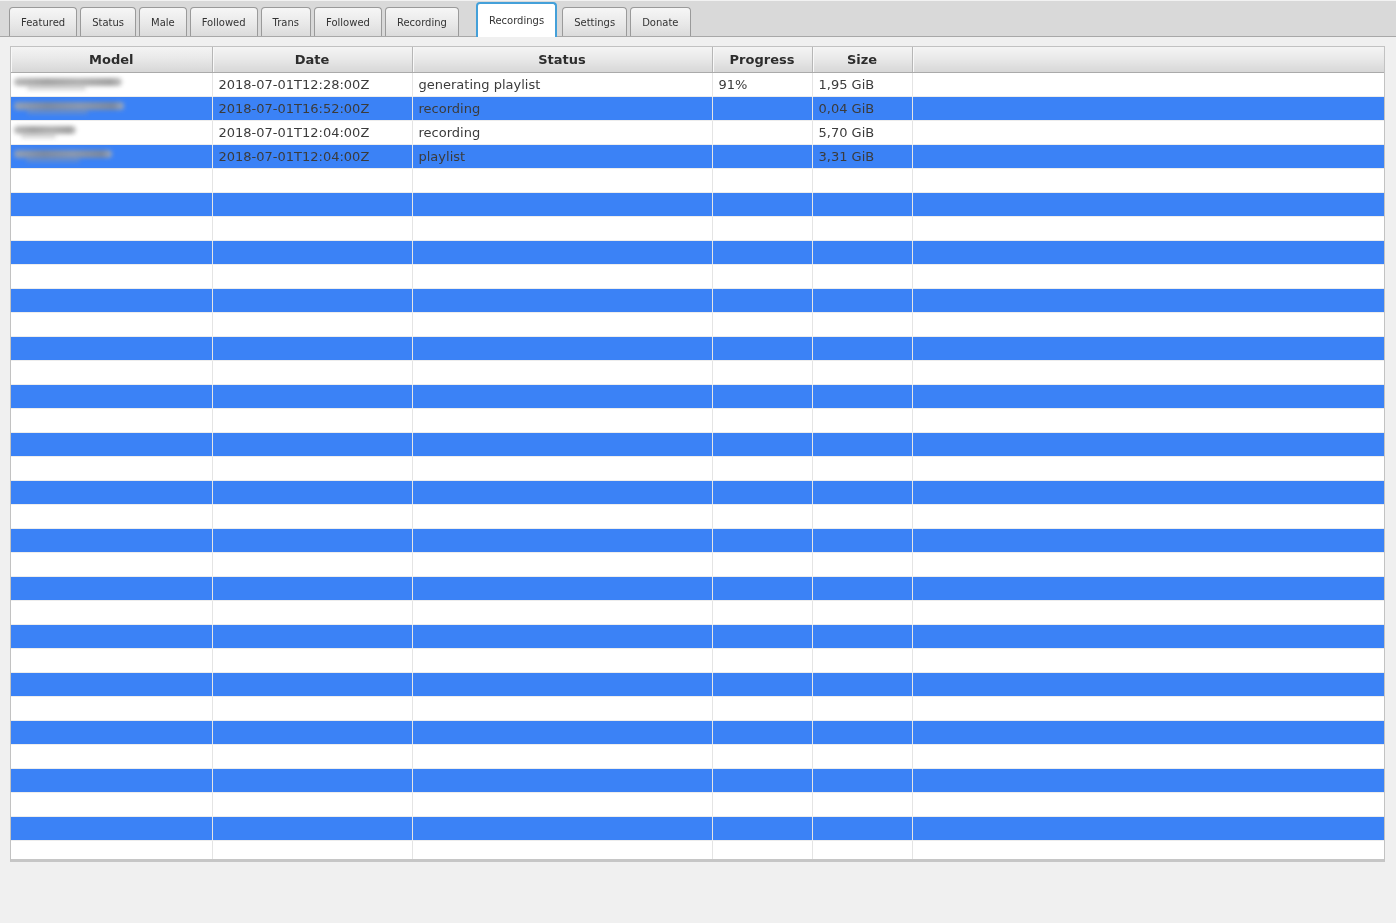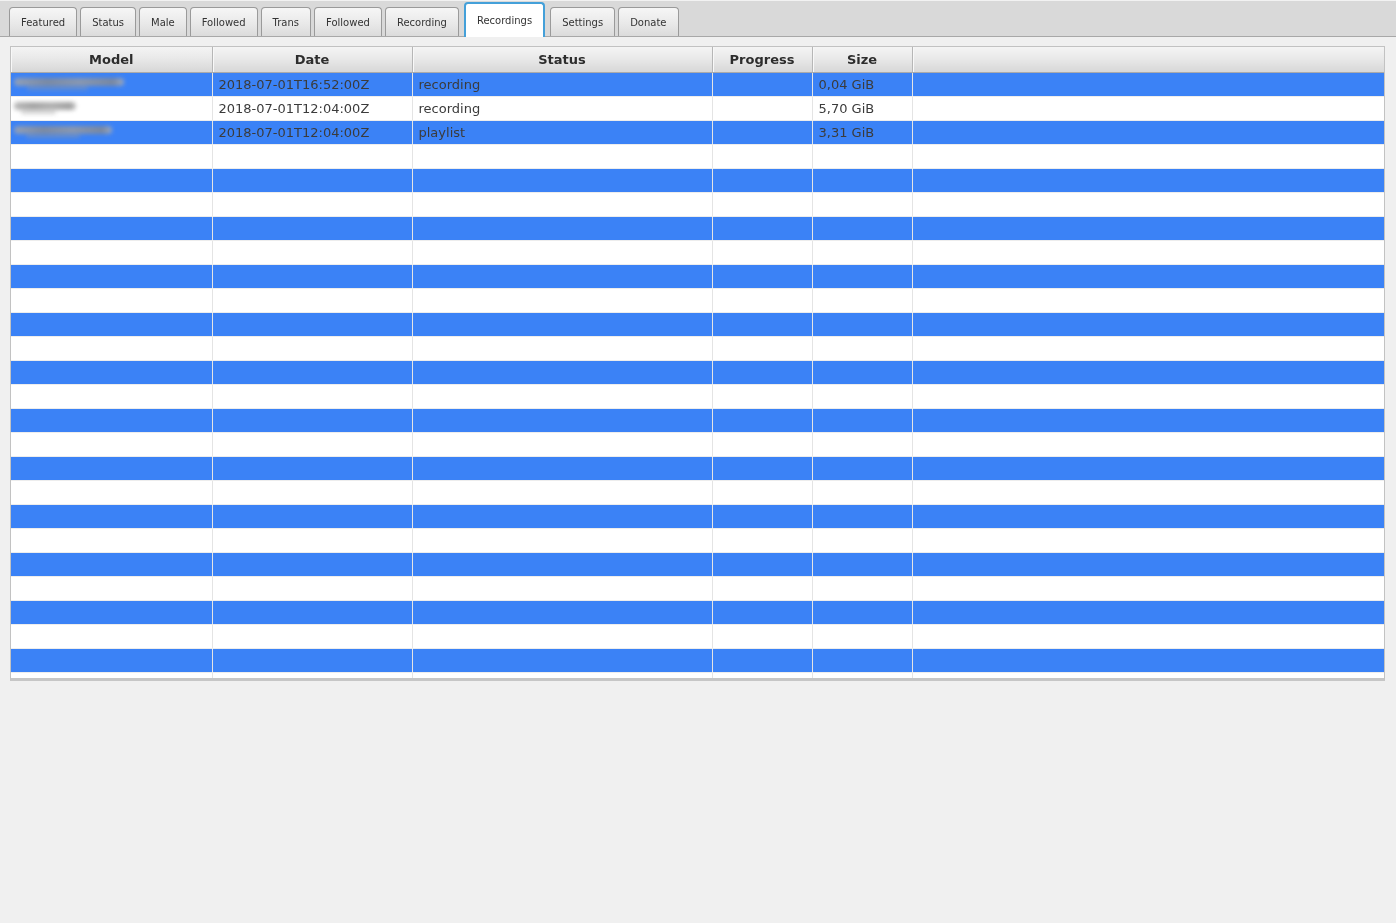--- a/index.html
+++ b/index.html
@@ -41,34 +41,34 @@
     cursor: default;
     position: relative;
   }
   .tab.active {
     height: 35px;
     background: #ffffff;
     border-width: 2px;
     border-style: solid;
     border-bottom: none;
     margin-bottom: -1px;
-    margin-left: 2px;
+    margin-left: 14px;
     margin-right: 5px;
     z-index: 2;
     border-radius: 4px 4px 0 0;
   }
 
   
   .content {
     padding: 9px 11px 0 10px;
   }
   .table-frame {
     box-sizing: border-box;
     width: 1375px;
-    height: 635px;
+    height: 816px;
     background: #ffffff;
     border: 1px solid #c2c2c2;
     border-bottom: 3px solid #c6c6c6;
     overflow: hidden;
   }
   table.grid {
     border-collapse: collapse;
     table-layout: fixed;
     width: 100%;
     font-size: 13px;
@@ -185,20 +185,28 @@
         <tr id="header-row">
             <th>Model</th>
             <th>Date</th>
             <th>Status</th>
             <th>Progress</th>
             <th>Size</th>
             <th></th>
           </tr>
       </thead>
       <tbody id="table-body">
+          <tr>
+            <td class="model-cell"><span class="blur-wrap" style="width: 108px;"><div class="blur-main"></div><div class="blur-sub"></div></span></td>
+            <td>2018-07-01T12:28:00Z</td>
+            <td>generating playlist</td>
+            <td>91%</td>
+            <td>1,95 GiB</td>
+            <td></td>
+          </tr>
           <tr class="stripe">
             <td class="model-cell"><span class="blur-wrap" style="width: 110px;"><div class="blur-main"></div><div class="blur-sub"></div></span></td>
             <td>2018-07-01T16:52:00Z</td>
             <td>recording</td>
             <td></td>
             <td>0,04 GiB</td>
             <td></td>
           </tr>
           <tr>
             <td class="model-cell"><span class="blur-wrap" style="width: 62px;"><div class="blur-main"></div><div class="blur-sub"></div></span></td>

